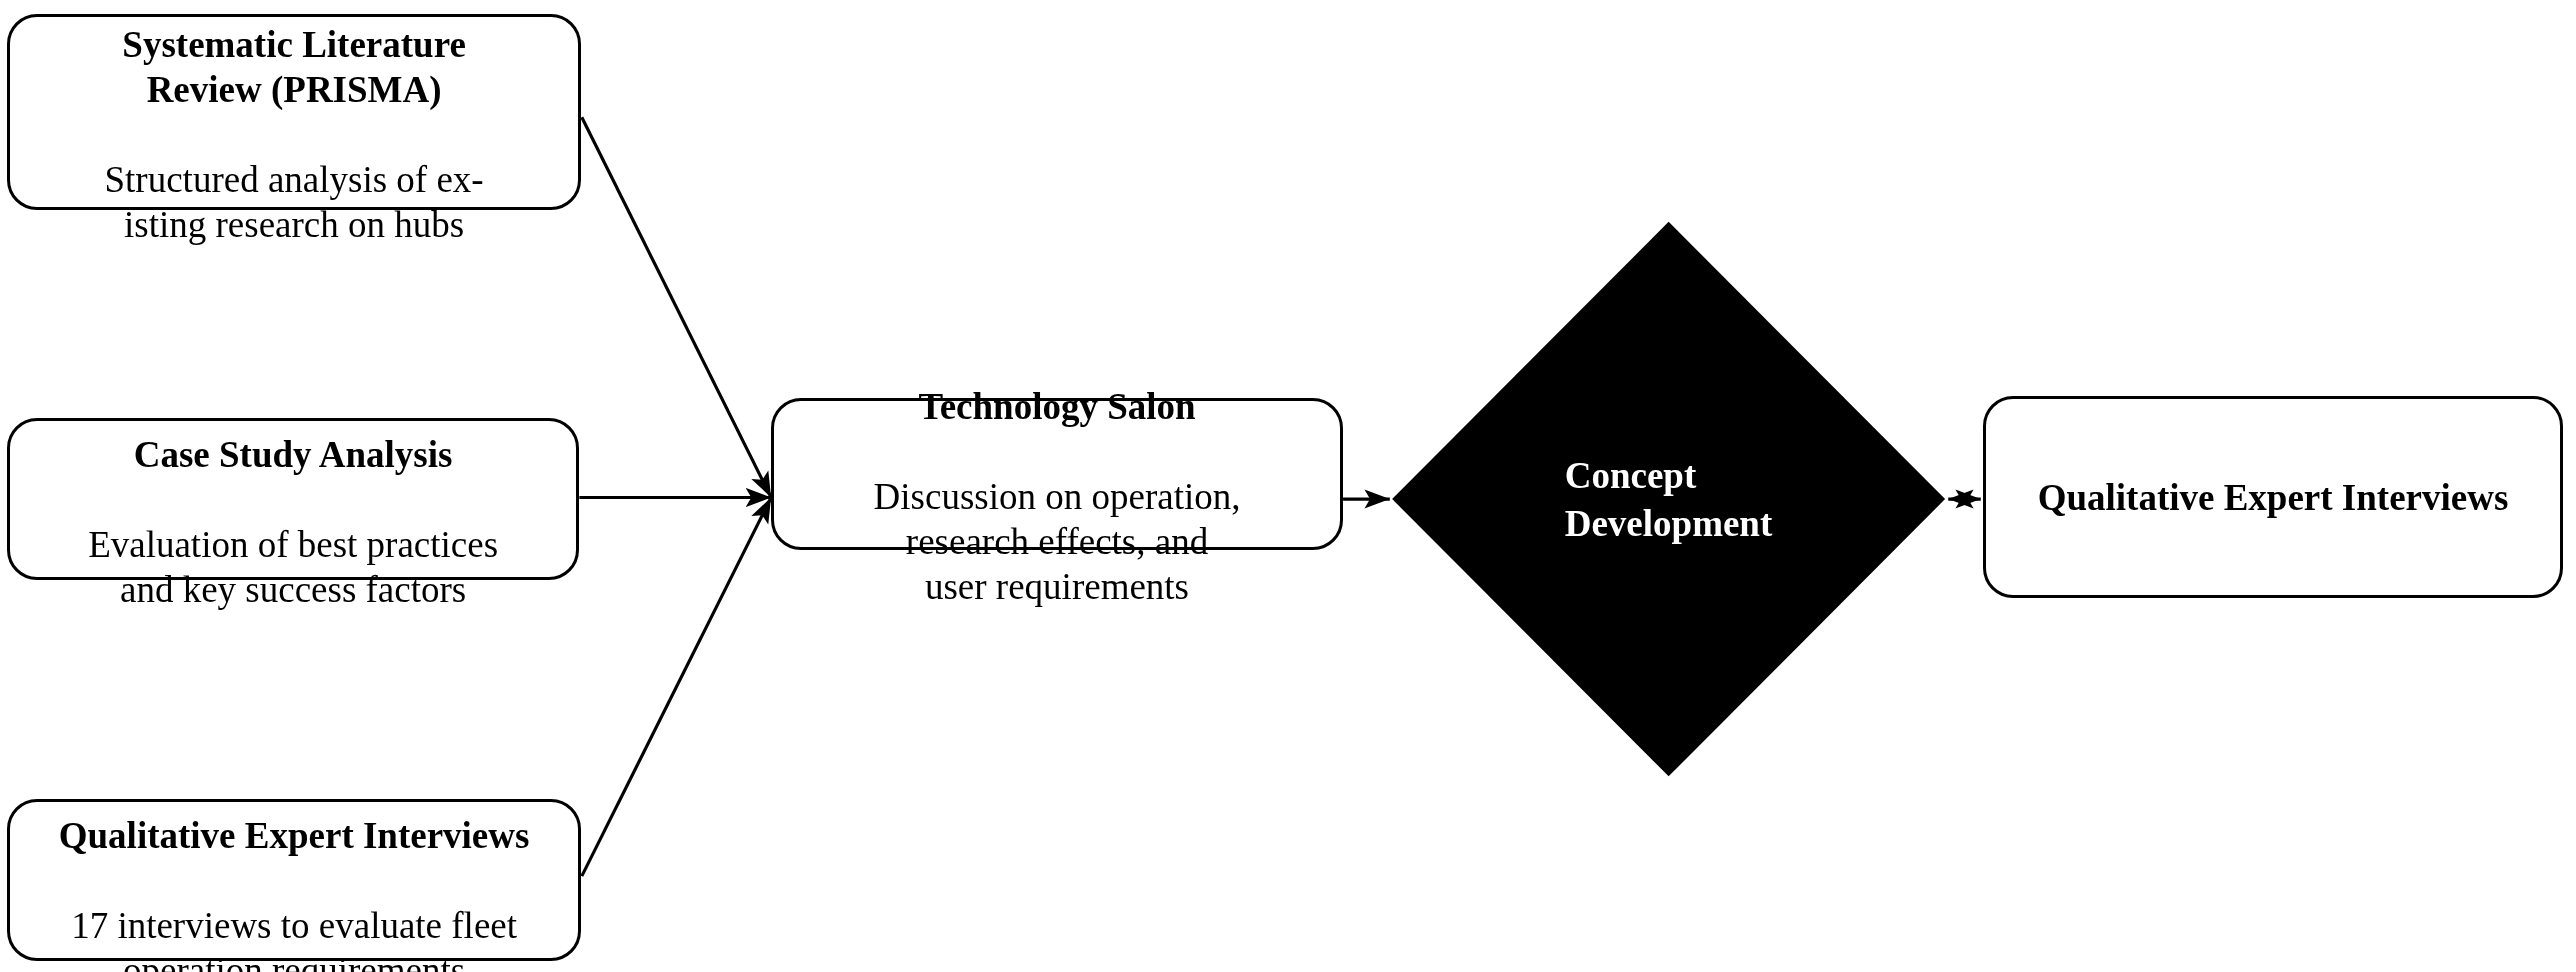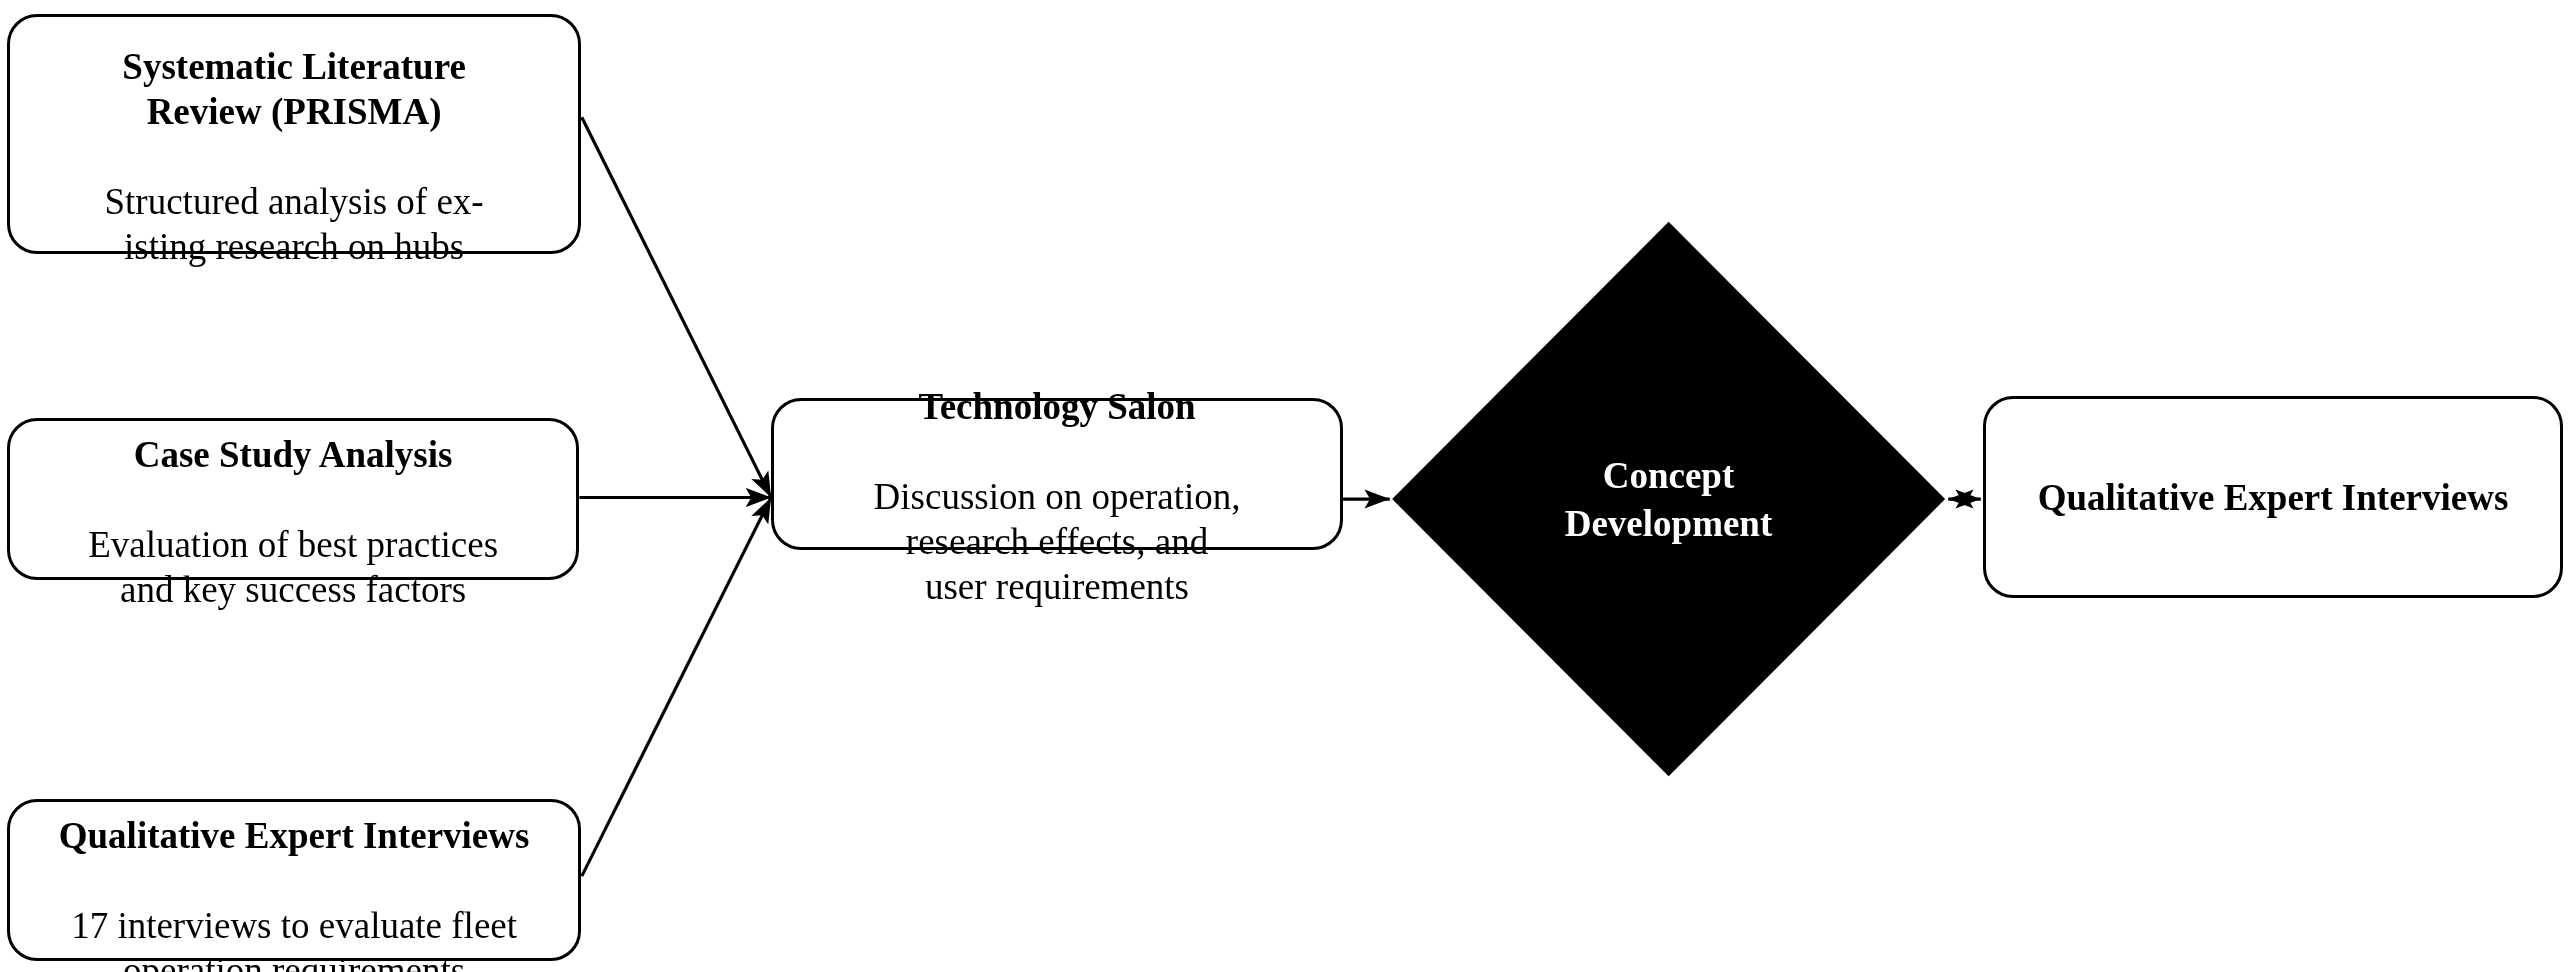--- a/index.html
+++ b/index.html
@@ -29,34 +29,34 @@
     text-align: center;
   }
   .node-text {
     white-space: pre-line;
     font-size: 37px;
     line-height: 45px;
   }
   .node-title { font-weight: bold; }
   .node-body  { font-weight: normal; }
 
-  #node-input-slr   { left: 7.1px;    top: 13.5px;   width: 574px; height: 240px; }
+  #node-input-slr   { left: 7.1px;    top: 13.5px;   width: 574px; height: 196px; }
   #node-input-case  { left: 7.1px;    top: 418px;  width: 572px; height: 162px; }
   #node-input-qei   { left: 7.1px;    top: 799px; width: 574px; height: 162px; }
   #node-salon       { left: 771px;  top: 398px;  width: 572px; height: 152px; }
   #node-output      { left: 1983px; top: 396px;  width: 580px; height: 202px; }
 
   #decision-label {
     position: absolute;
     left: 1392px; top: 222px;
     width: 553px; height: 555px;
     display: flex;
     align-items: center;
     justify-content: center;
-    text-align: center;
+    text-align: left;
     color: #ffffff;
     font-weight: bold;
     font-size: 37px;
     line-height: 48px;
     white-space: pre-line;
   }
 </style>
 </head>
 <body>
 

